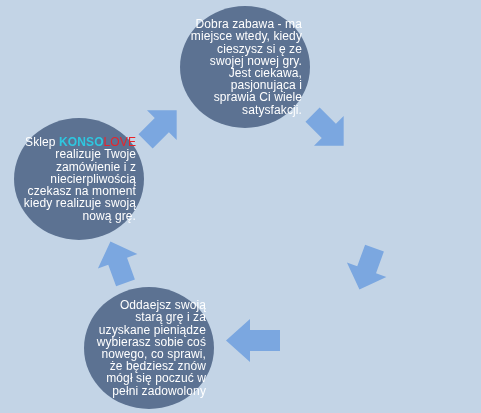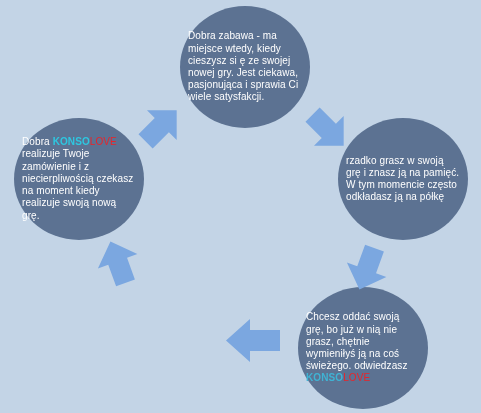--- a/index.html
+++ b/index.html
@@ -23,22 +23,22 @@
     position: absolute;
     border-radius: 50%;
     background: #5c7292;
     display: flex;
     align-items: center;
     justify-content: center;
     box-sizing: border-box;
   }
   .node-text {
     color: #ffffff;
-    text-align: left;
-    font-size: 10px;
+    text-align: right;
+    font-size: 12px;
     line-height: 12.2px;
     padding: 0 8px;
     letter-spacing: 0.1px;
     white-space: pre-line;
   }
   
   #node-fun {
     left: 180px;
     top: 6px;
     width: 130px;
@@ -85,32 +85,28 @@
 </style>
 </head>
 <body>
 
 <div id="diagram">
 
   <div class="node" id="node-fun">
     <div class="node-text">Dobra zabawa - ma miejsce wtedy, kiedy cieszysz si ę ze swojej nowej gry. Jest ciekawa, pasjonująca i sprawia Ci wiele satysfakcji.</div>
   </div>
 
-  <div class="node" id="node-shelf">
-    <div class="node-text">rzadko grasz w swoją grę i znasz ją na pamięć. W tym momencie często odkładasz ją na półkę</div>
+
+
+  <div class="node" id="node-newgame">
+    <div class="node-text">Oddaejsz swoją starą grę i za uzyskane pieniądze wybierasz sobie coś nowego, co sprawi, że będziesz znów mógł się poczuć w pełni zadowolony</div>
   </div>
 
-  <div class="node" id="node-exchange">
-    <div class="node-text"><span>Chcesz oddać swoją grę, bo już w nią nie grasz, chętnie wymieniłyś ją na coś świeżego. odwiedzasz</span>
-<span class="brand-konso-alt">KONSO</span><span class="brand-love">LOVE</span></div>
-  </div>
-
-
   <div class="node" id="node-shop">
-    <div class="node-text"><span>Dobra </span><span class="brand-konso">KONSO</span><span class="brand-love">LOVE</span><span> realizuje Twoje zamówienie i z niecierpliwością czekasz na moment kiedy realizuje swoją nową grę.</span></div>
+    <div class="node-text"><span>Sklep </span><span class="brand-konso">KONSO</span><span class="brand-love">LOVE</span><span> realizuje Twoje zamówienie i z niecierpliwością czekasz na moment kiedy realizuje swoją nową grę.</span></div>
   </div>
 
   <div class="arrow" style="left:128px; top:97px;">
     <svg width="62" height="62" viewBox="0 0 62 62">
       <g transform="rotate(45 31 31)">
         <path class="arrow-fill" d="M31 6 L52 27 L41 27 L41 50 L21 50 L21 27 L10 27 Z"></path>
       </g>
     </svg>
   </div>
 

